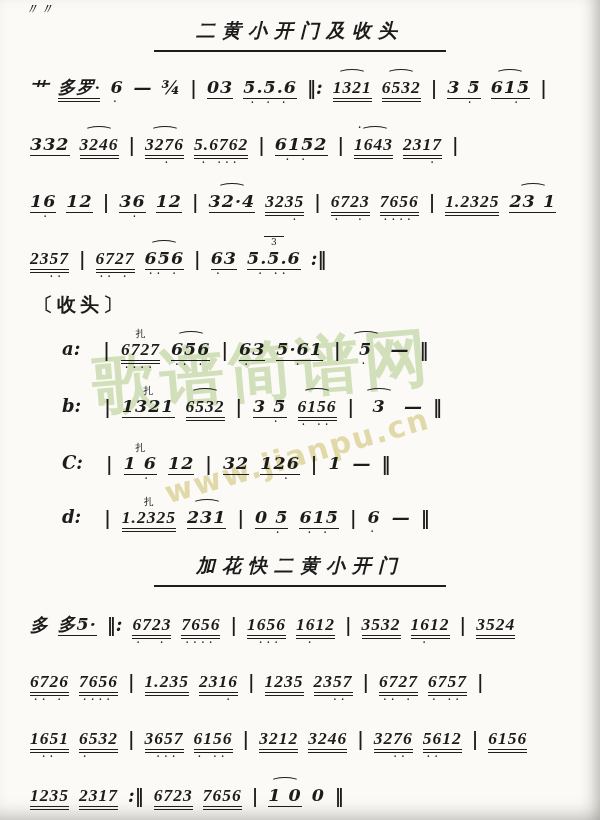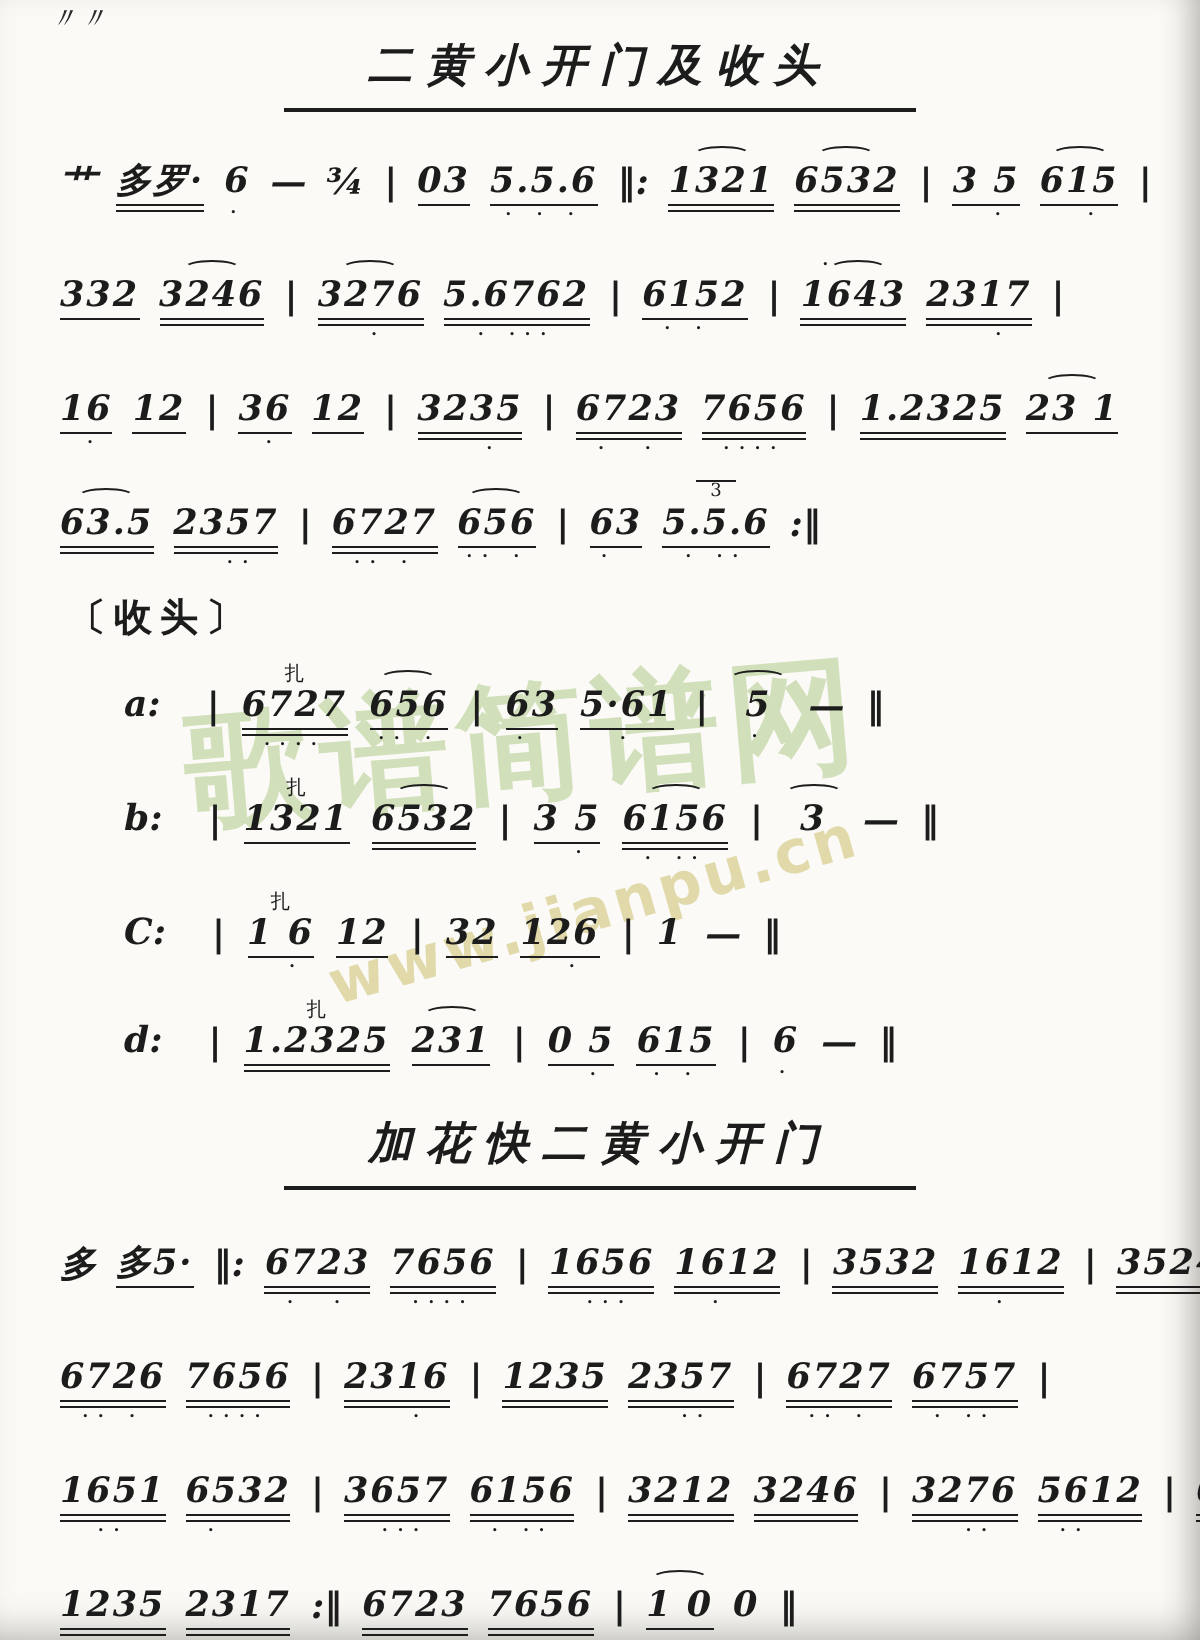--- a/index.html
+++ b/index.html
@@ -9,31 +9,31 @@
     box-shadow:inset -14px 0 16px -10px rgba(125,123,118,.55), inset 0 -16px 18px -12px rgba(125,123,118,.45);
   }
   .content{position:relative;z-index:1;}
   .corner{position:absolute;top:0;left:24px;font-size:15px;font-style:italic;color:#2a2a2a;z-index:1;}
   .wm1{position:absolute;top:328px;left:92px;font-size:64px;font-weight:700;
        color:rgba(148,186,98,.40);transform:rotate(-5deg);letter-spacing:4px;z-index:0;
        font-family:"DejaVu Sans","Liberation Sans",sans-serif;}
   .wm2{position:absolute;top:438px;left:160px;font-size:30px;font-weight:700;
        color:rgba(208,197,122,.62);transform:rotate(-16deg);letter-spacing:2px;z-index:0;
        font-family:"DejaVu Sans","Liberation Sans",sans-serif;}
-  .title{font-size:22px;font-weight:700;font-style:italic;letter-spacing:7px;text-align:center;
+  .title{font-size:19px;font-weight:700;font-style:italic;letter-spacing:7px;text-align:center;
          width:fit-content;margin:16px auto 12px;padding:2px 42px 6px;border-bottom:2.2px solid #1d1d1d;}
   .t2{margin-top:2px;margin-bottom:14px;font-style:italic;}
   .row{display:flex;flex-wrap:nowrap;align-items:flex-start;column-gap:10px;padding-left:30px;margin-bottom:8px;}
   .variant-row{padding-left:62px;column-gap:11px;}
   .vlabel{font-style:italic;font-size:18px;font-weight:600;margin-top:12px;margin-right:12px;}
   .grp{display:inline-flex;flex-direction:column;align-items:center;}
   .top{height:13px;display:flex;align-items:flex-end;justify-content:center;font-size:10px;line-height:11px;}
   .digits{font-style:italic;font-weight:600;font-size:17.5px;line-height:21px;height:21px;letter-spacing:1px;white-space:pre;}
   .u1{border-bottom:1.7px solid #1d1d1d;text-align:center;}
-  .u2{border-bottom:4.5px double #1d1d1d;}
+  .u2{border-bottom:4.5px double #1d1d1d;font-family:Liberation Serif, serif;}
   .bot{height:11px;font-size:12px;line-height:8px;letter-spacing:4px;white-space:pre;}
   .bar,.dash,.ts,.lbl{margin-top:13px;font-size:18px;line-height:21px;font-style:italic;font-weight:600;white-space:pre;}
   .dash{font-weight:700;}
   .arc{display:block;width:26px;height:6px;border:1.7px solid transparent;border-top:1.7px solid #1d1d1d;border-radius:100% 100% 0 0;}
   .ann{font-size:10px;}
   .tri{font-size:9px;padding:0 7px;border-top:1.5px solid #1d1d1d;}
   .hd{font-size:12px;}
   .section-label{font-size:19px;font-weight:700;letter-spacing:4px;margin:2px 0 8px 34px;}
 </style>
 </head>
@@ -167,20 +167,27 @@
             <span class="digits u1">36</span>
             <span class="bot"> ·</span>
           </span>
           <span class="grp">
             <span class="top"></span>
             <span class="digits u1">12</span>
             <span class="bot"></span>
           </span>
           <span class="bar">|</span>
           <span class="grp">
+            <span class="top">
+              <span class="arc"></span>
+            </span>
+            <span class="digits u1">32·4</span>
+            <span class="bot"></span>
+          </span>
+          <span class="grp">
             <span class="top"></span>
             <span class="digits u2">3235</span>
             <span class="bot">   ·</span>
           </span>
           <span class="bar">|</span>
           <span class="grp">
             <span class="top"></span>
             <span class="digits u2">6723</span>
             <span class="bot">·  ·</span>
           </span>
@@ -197,27 +204,20 @@
           </span>
           <span class="grp">
             <span class="top">
               <span class="arc"></span>
             </span>
             <span class="digits u1">23 1</span>
             <span class="bot"></span>
           </span>
         </div>
         <div class="row">
-          <span class="grp">
-            <span class="top">
-              <span class="arc"></span>
-            </span>
-            <span class="digits u2">63.5</span>
-            <span class="bot"></span>
-          </span>
           <span class="grp">
             <span class="top"></span>
             <span class="digits u2">2357</span>
             <span class="bot">  ··</span>
           </span>
           <span class="bar">|</span>
           <span class="grp">
             <span class="top"></span>
             <span class="digits u2">6727</span>
             <span class="bot">·· ·</span>
@@ -458,20 +458,25 @@
             <span class="bot">·· ·</span>
           </span>
           <span class="grp">
             <span class="top"></span>
             <span class="digits u2">7656</span>
             <span class="bot">····</span>
           </span>
           <span class="bar">|</span>
           <span class="grp">
             <span class="top"></span>
+            <span class="digits u2">1.235</span>
+            <span class="bot"></span>
+          </span>
+          <span class="grp">
+            <span class="top"></span>
             <span class="digits u2">2316</span>
             <span class="bot">   ·</span>
           </span>
           <span class="bar">|</span>
           <span class="grp">
             <span class="top"></span>
             <span class="digits u2">1235</span>
             <span class="bot"></span>
           </span>
           <span class="grp">

